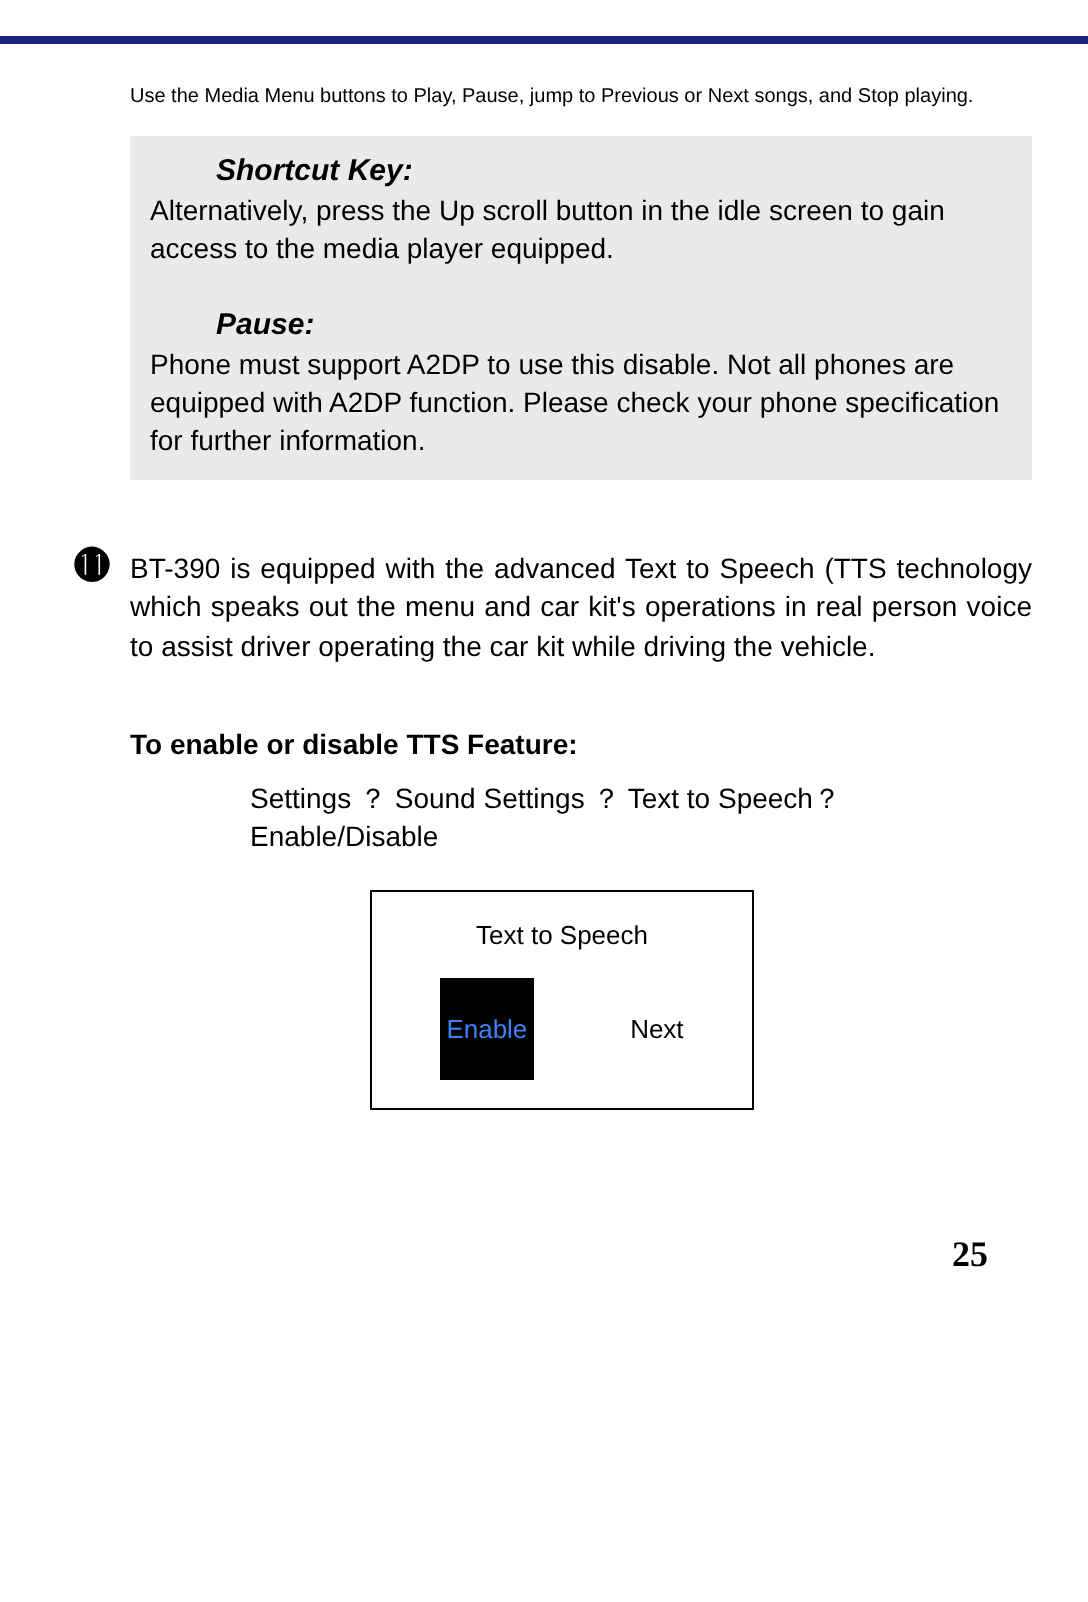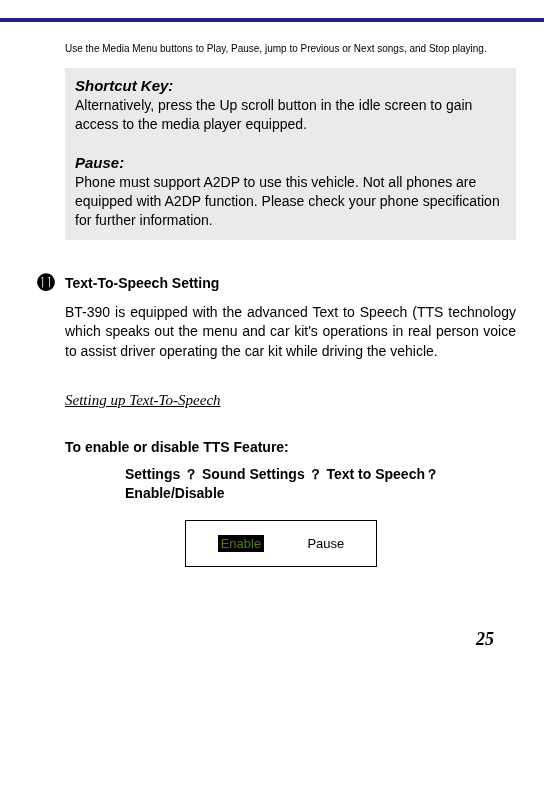--- a/index.html
+++ b/index.html
@@ -27,20 +27,21 @@
     background: #eaeaea;
     padding: 8px 10px 10px 10px;
     font-size: 14px;
     line-height: 1.35;
     margin-bottom: 35px;
   }
   .infobox .hdr {
     font-weight: bold;
     font-style: italic;
     font-size: 15px;
+    margin-left: 33px;
   }
   .section-row {
     font-size: 14px;
     font-weight: bold;
     margin-bottom: 12px;
     position: relative;
   }
   .bullet {
     position: absolute;
     left: -28px;
@@ -60,21 +61,21 @@
     text-decoration: underline;
     margin-bottom: 30px;
   }
   .enable-line {
     font-size: 14px;
     margin-bottom: 10px;
     font-weight: bold;
   }
   .path {
     font-size: 14px;
-    font-weight: bold;
+    font-weight: normal;
     margin-left: 60px;
     margin-right: 30px;
     line-height: 1.4;
     margin-bottom: 16px;
   }
   .screenbox {
     border: 1.5px solid #000;
     width: 170px;
     margin-left: 120px;
     padding: 14px 10px 14px 10px;
@@ -85,26 +86,25 @@
   .screenbox .title {
     margin-bottom: 14px;
   }
   .screenbox .row2 {
     display: flex;
     justify-content: space-around;
     align-items: center;
   }
   .screenbox .sel {
     background: #000;
-    color: #4d7c0f;
-    padding: 1px 3px;
+    color: #3b82f6;
+    padding: 18px 3px;
   }
   .pagenum {
     font-family: "Times New Roman", Times, serif;
-    font-style: italic;
     font-weight: bold;
     font-size: 18px;
     text-align: right;
     padding-right: 50px;
     margin-top: 52px;
   }
 </style>
 </head>
 <body>
 
@@ -112,38 +112,37 @@
 
 <div class="page">
 
   <div class="intro">Use the Media Menu buttons to Play, Pause, jump to Previous or Next songs, and Stop playing.</div>
 
   <div class="infobox">
     <div class="hdr">Shortcut Key:</div>
     <div>Alternatively, press the Up scroll button in the idle screen to gain access to the media player equipped.</div>
     <br>
     <div class="hdr">Pause:</div>
-    <div>Phone must support A2DP to use this vehicle. Not all phones are equipped with A2DP function. Please check your phone specification for further information.</div>
+    <div>Phone must support A2DP to use this disable. Not all phones are equipped with A2DP function. Please check your phone specification for further information.</div>
   </div>
 
   <div class="section-row">
     <span class="bullet">⓫</span>
-    <span>Text-To-Speech Setting</span>
   </div>
 
   <div class="bodytext">BT-390 is equipped with the advanced Text to Speech (TTS technology which speaks out the menu and car kit's operations in real person voice to assist driver operating the car kit while driving the vehicle.</div>
 
-  <div class="subhdr">Setting up Text-To-Speech</div>
 
   <div class="enable-line">To enable or disable TTS Feature:</div>
 
   <div class="path">Settings ？ Sound Settings ？ Text to Speech？ Enable/Disable</div>
 
   <div class="screenbox">
+    <div class="title">Text to Speech</div>
     <div class="row2">
       <span class="sel">Enable</span>
-      <span>Pause</span>
+      <span>Next</span>
     </div>
   </div>
 
 </div>
 
 <div class="pagenum">25</div>
 
 </body></html>

